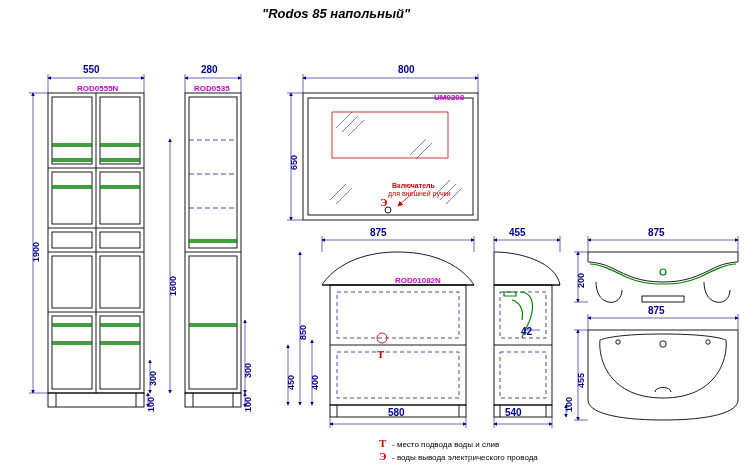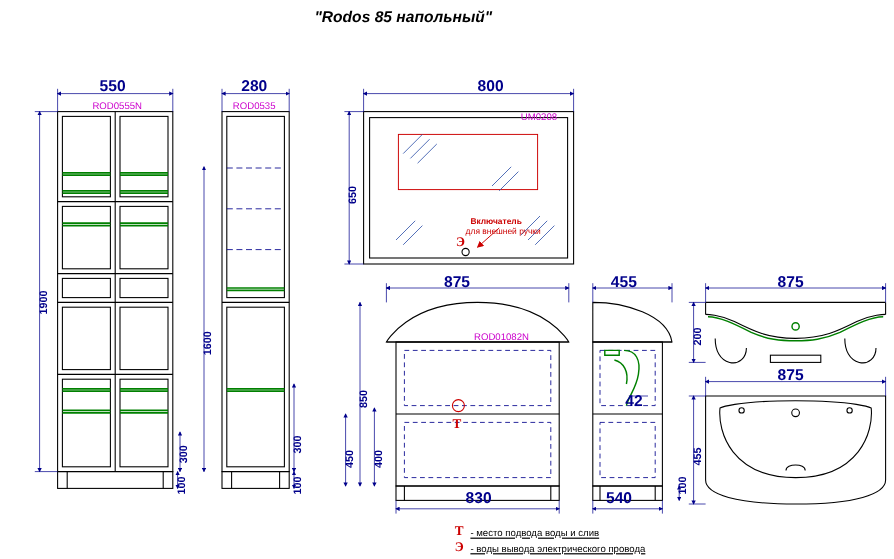--- a/index.html
+++ b/index.html
@@ -1,24 +1,24 @@
 <!DOCTYPE html>
 <html><head>
 <meta charset="utf-8">
 <style>
   html,body{margin:0;padding:0;background:#ffffff;}
   body{width:745px;height:466px;position:relative;font-family:"Liberation Sans",sans-serif;overflow:hidden;}
   #stage{position:absolute;left:0;top:0;width:745px;height:466px;}
   .t{position:absolute;white-space:nowrap;}
   .title{font-style:italic;font-weight:bold;font-size:13px;color:#000;}
-  .dim{font-size:13px;color:#00008b;font-weight:bold;}
+  .dim{font-size:10px;color:#00008b;font-weight:bold;}
   .dimv{font-size:9px;color:#00008b;font-weight:bold;transform-origin:left top;}
-  .code{font-size:8px;color:#cc00cc;font-weight:normal;}
+  .code{font-size:8px;color:#cc00cc;font-weight:bold;}
   .note{font-size:7px;color:#cc0000;}
-  .legend{font-size:8px;color:#000;text-decoration:underline;}
+  .legend{font-size:8px;color:#000;}
   .legmark{font-size:11px;color:#cc0000;font-weight:bold;font-family:"Liberation Serif",serif;}
   svg{position:absolute;left:0;top:0;}
 </style>
 </head>
 <body>
 
 <div id="stage">
 
   <svg width="745" height="466">
     <defs>
@@ -269,21 +269,21 @@
 
   <div class="t dim" style="left:378px;top:64px;padding-left:20px;">800</div>
   <div class="t code" style="left:412px;top:93px;margin-left:22px;">UM0208</div>
   <div class="t dimv" style="left:289px;top:170px;transform:rotate(-90deg);">650</div>
   <div class="t note" style="left:392px;top:182px;color:#cc0000;font-weight:bold;">Включатель</div>
   <div class="t note" style="left:388px;top:190px;">для внешней ручки</div>
   <div class="t legmark" style="left:380px;top:196px;">Э</div>
 
   <div class="t dim" style="left:370px;top:227px;">875</div>
   <div class="t code" style="left:395px;top:276px;">ROD01082N</div>
-  <div class="t dim" style="left:388px;top:407px;">830</div>
+  <div class="t dim" style="left:388px;top:407px;">580</div>
   <div class="t dimv" style="left:298px;top:340px;transform:rotate(-90deg);">850</div>
   <div class="t dimv" style="left:286px;top:390px;transform:rotate(-90deg);">450</div>
   <div class="t dimv" style="left:310px;top:390px;transform:rotate(-90deg);">400</div>
   <div class="t legmark" style="left:377px;top:348px;">Т</div>
 
   <div class="t dim" style="left:509px;top:227px;">455</div>
   <div class="t dim" style="left:505px;top:407px;">540</div>
   <div class="t dim" style="left:521px;top:326px;">42</div>
   <div class="t dimv" style="left:564px;top:412px;transform:rotate(-90deg);">100</div>
 

